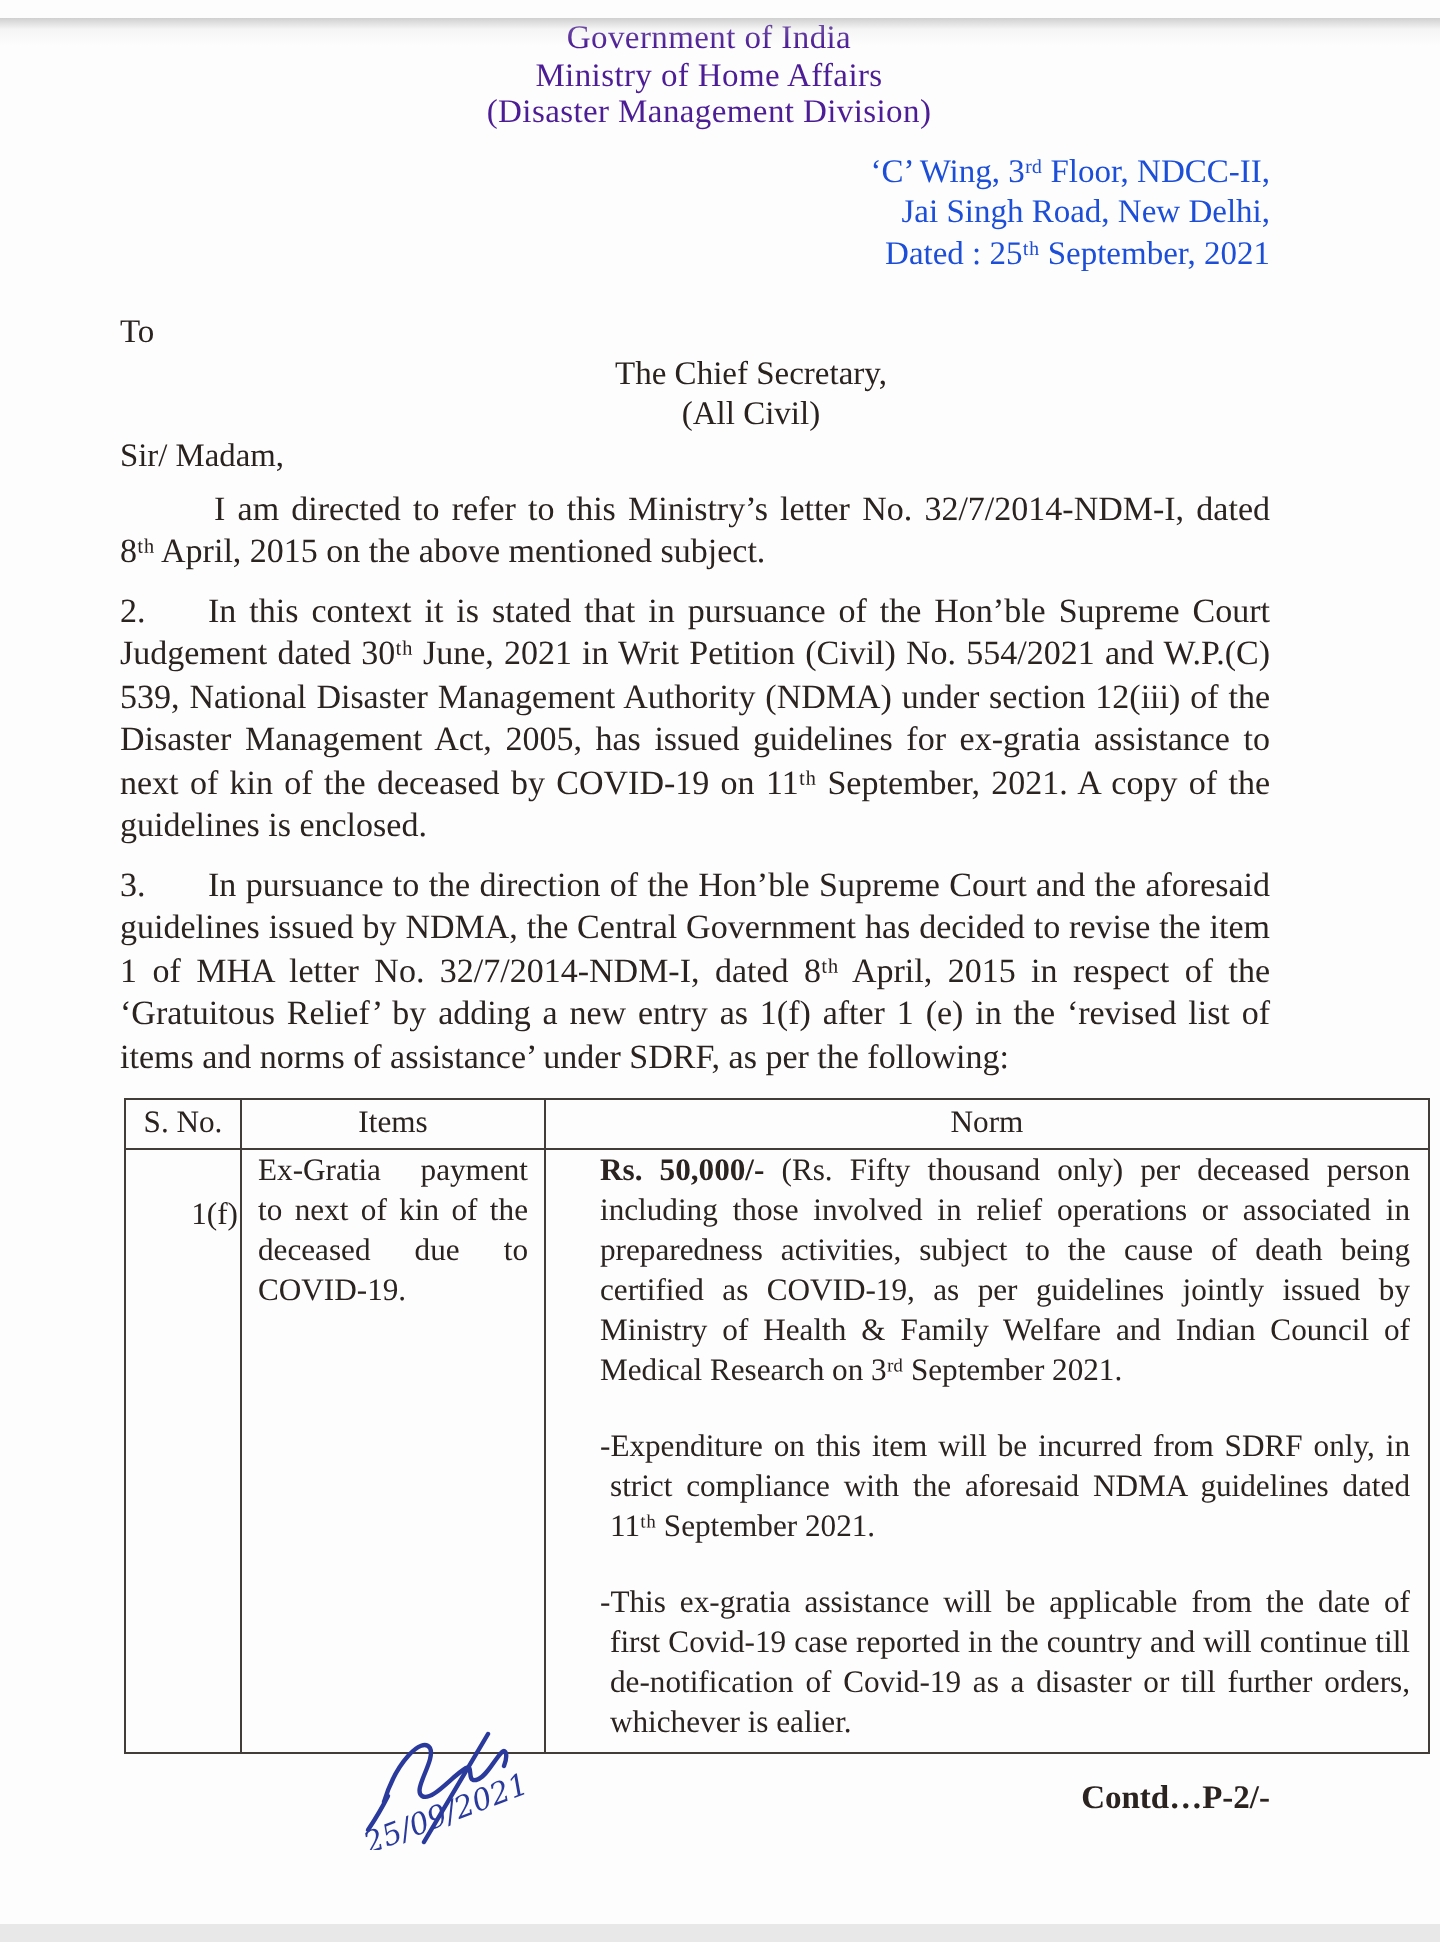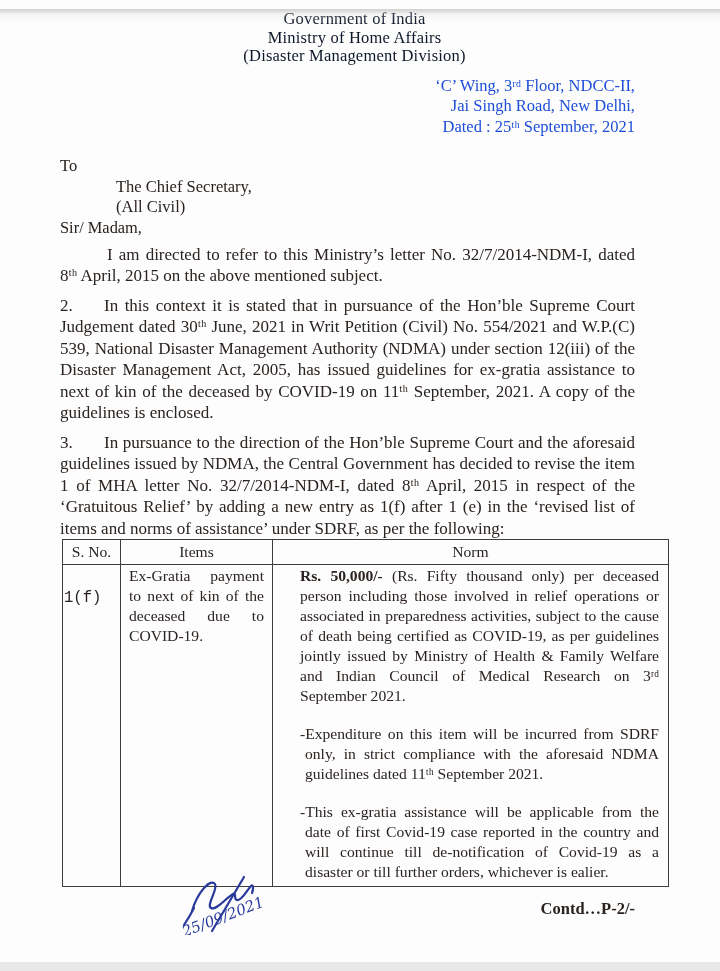--- a/index.html
+++ b/index.html
@@ -15,49 +15,49 @@
   .scan-top{
     position:absolute;top:9px;left:0;width:720px;height:14px;
     background:linear-gradient(to bottom, rgba(140,140,140,.40), rgba(215,215,215,.22) 40%, rgba(255,255,255,0));
     pointer-events:none;
   }
   .scan-bottom{
     position:absolute;bottom:0;left:0;width:720px;height:9px;background:#e8e8e8;
   }
   .letterhead{
     text-align:center;font-size:16.5px;line-height:18.5px;
-    color:#0f172a;margin-left:14px;letter-spacing:.2px;
+    color:#4c1d95;margin-left:14px;letter-spacing:.2px;
   }
   .address{
     text-align:right;margin-top:10px;font-size:16.5px;line-height:20.5px;color:#1d4ed8;
   }
   .to-block{margin-top:19px;font-size:16.5px;line-height:20.5px;}
-  .to-inner{margin-left:56px;}
+  .to-inner{margin-left:56px;text-align:center;}
   .subject{
     margin-top:8px;font-weight:bold;font-size:16.3px;line-height:21.5px;
     position:relative;padding-left:46px;color:#241d1a;text-align:justify;
   }
   .sub-label{position:absolute;left:0;top:0;}
   .salutation{font-size:16.4px;}
   .para{
     margin:8px 0 0 0;font-size:17px;line-height:21.5px;text-align:justify;color:#2a2320;
   }
   .indent{margin-top:6px;text-indent:47px;}
   .pnum{display:inline-block;width:44px;}
   table{
-    border-collapse:collapse;margin-left:2px;width:607px;table-layout:fixed;
+    border-collapse:collapse;margin-top:10px;margin-left:2px;width:653px;table-layout:fixed;
   }
   th,td{
     border:1.7px solid #433d39;font-weight:normal;
     font-size:15.6px;color:#2a2320;
   }
   th{text-align:center;padding:2px 4px;line-height:20px;}
   col.c-sno{width:58px;}
   col.c-items{width:152px;}
-  td.sno{text-align:left;vertical-align:top;padding-top:24px;font-family:Liberation Mono, monospace;}
+  td.sno{text-align:right;vertical-align:top;padding-top:24px;}
   td.items{vertical-align:top;text-align:justify;line-height:20px;padding:1px 8px;}
   td.norm{vertical-align:top;text-align:justify;line-height:20px;padding:1px 9px 4px 27px;}
   td.norm p{margin:0;}
   td.norm p + p{margin-top:18px;}
   td.norm .hang{padding-left:5px;text-indent:-5px;}
   .footer{display:flex;align-items:flex-end;}
   .signature{margin-left:118px;margin-top:-14px;height:62px;}
   .contd{margin-left:auto;font-size:16.5px;padding-bottom:16px;color:#2a2320;font-weight:bold;}
 </style>
 </head>

